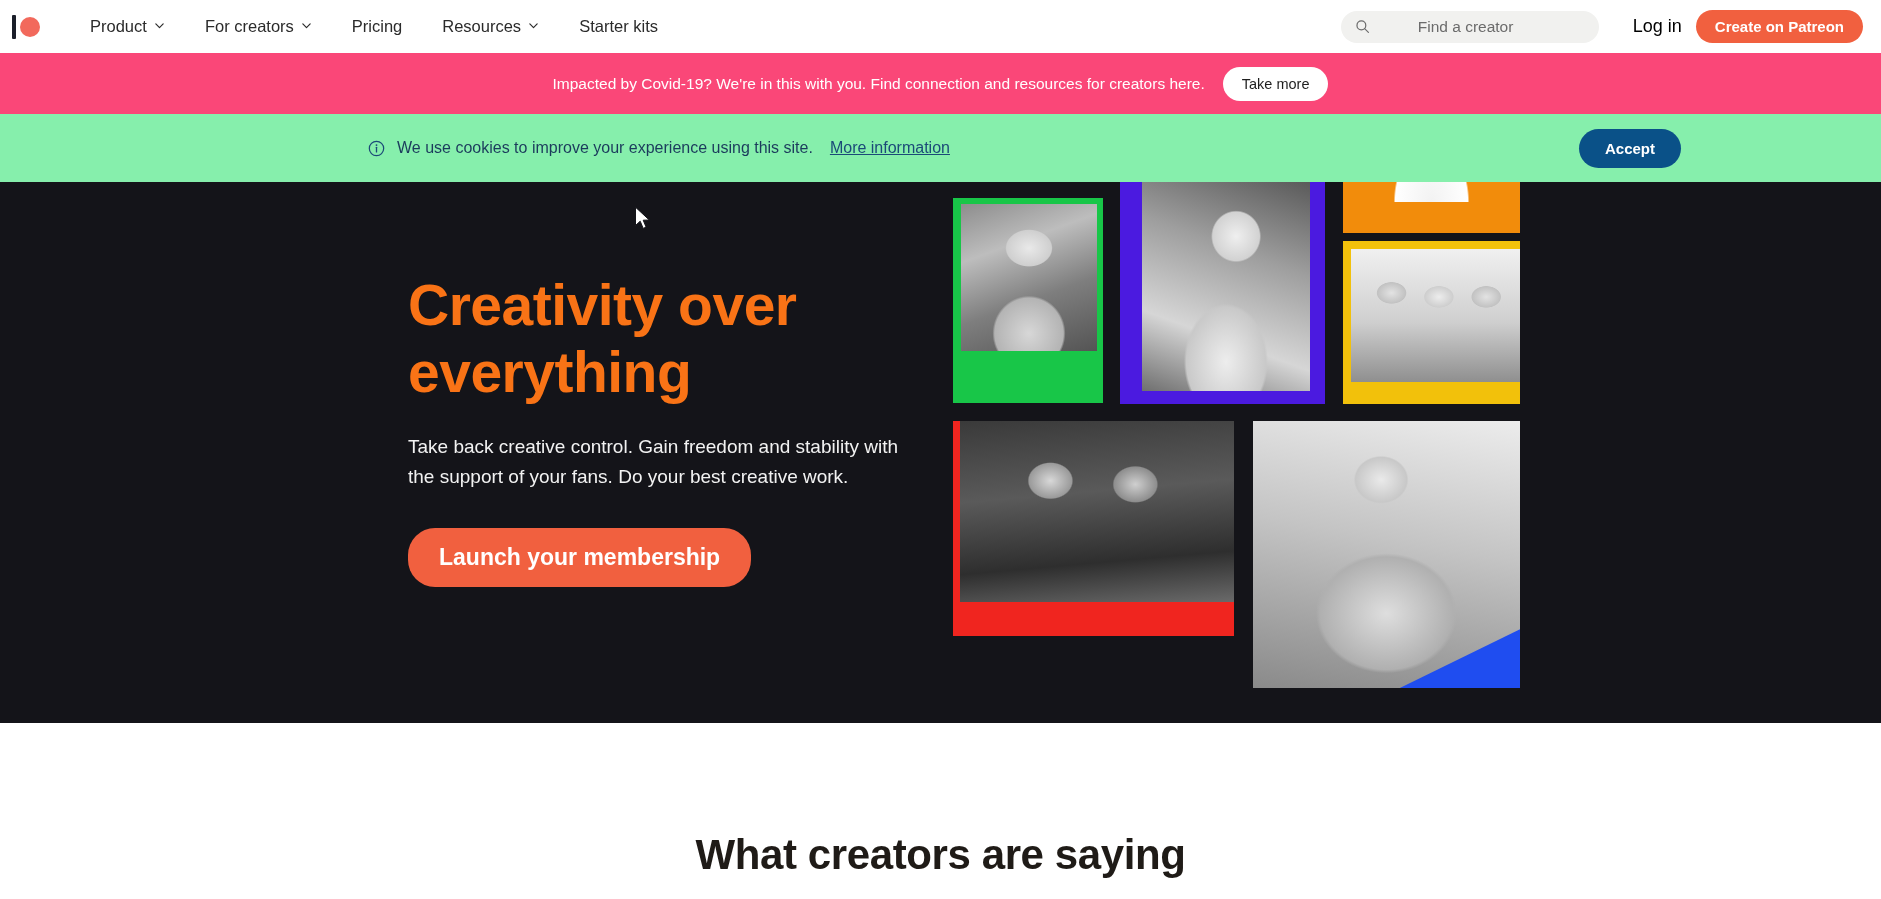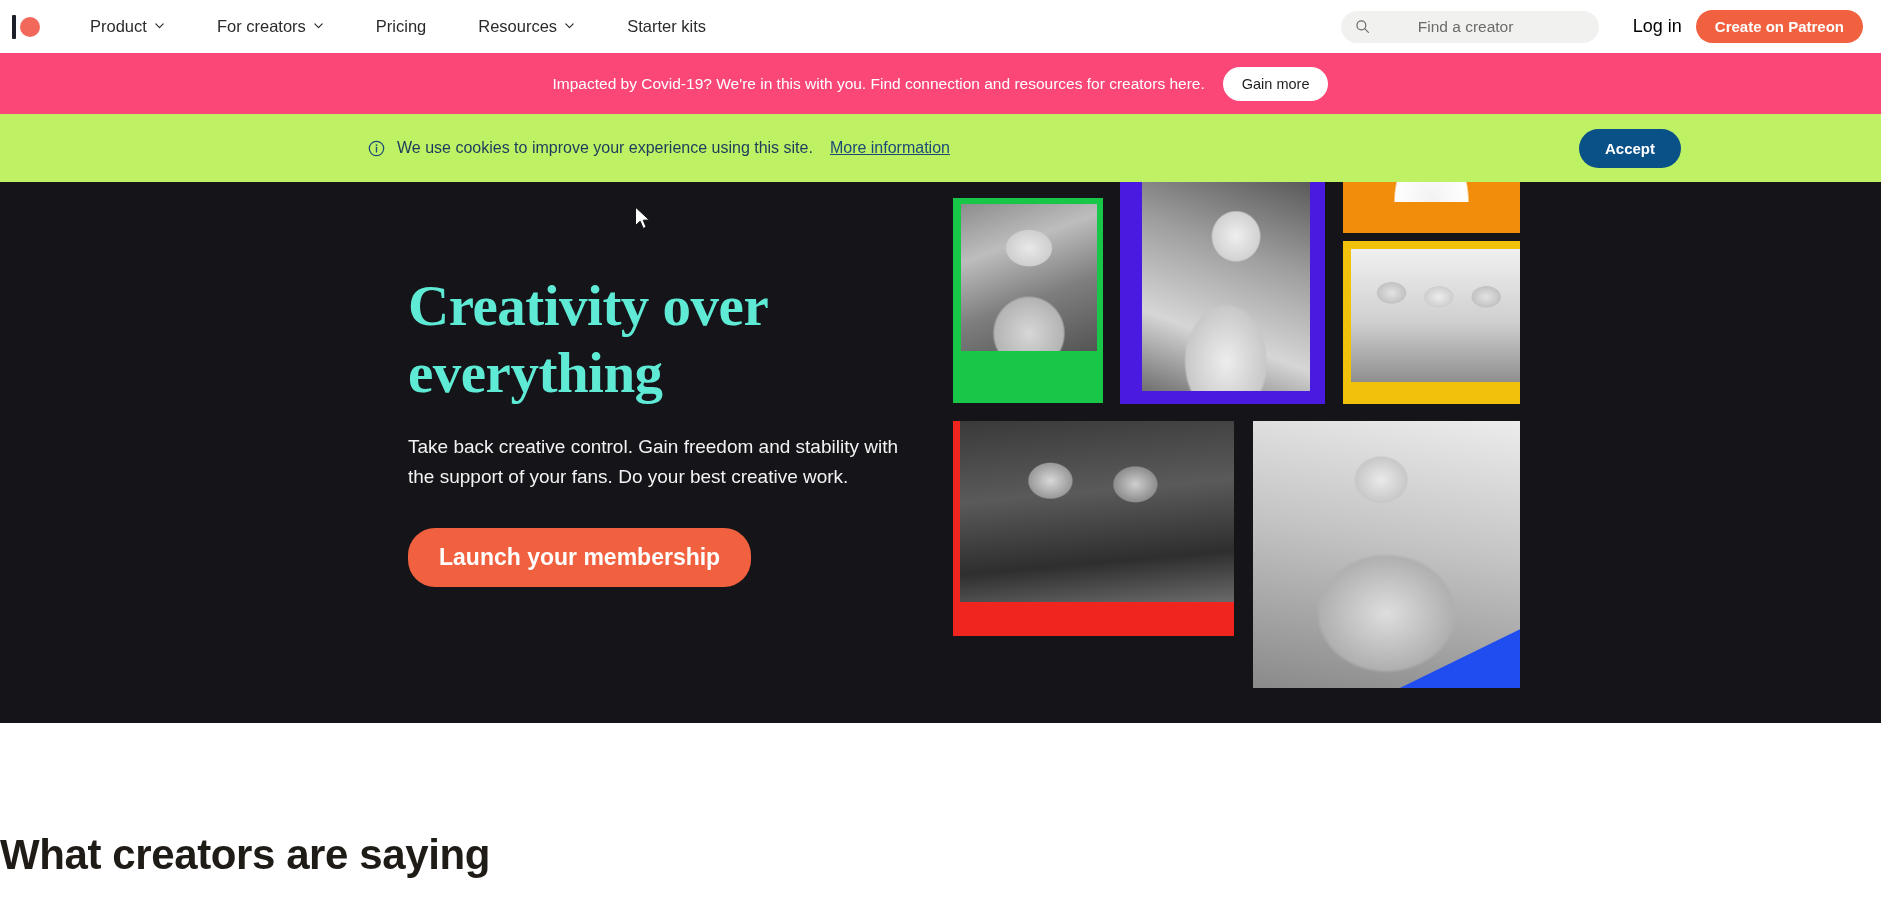--- a/index.html
+++ b/index.html
@@ -19,21 +19,21 @@
     display: flex; align-items: center;
   }
   .logo {
     display: flex; align-items: center;
     margin-left: 12px; margin-right: 30px;
     height: 28px;
   }
   .logo-bar { width: 4px; height: 24px; background: #1b1f2a; border-radius: 1px; }
   .logo-dot { width: 20px; height: 20px; border-radius: 50%; background: #f2695c; margin-left: 4px; }
 
-  .navlinks { display: flex; align-items: center; gap: 12px; }
+  .navlinks { display: flex; align-items: center; gap: 0px; }
   .navitem {
     display: flex; align-items: center; gap: 7px;
     font-size: 16.5px; color: #2b2b2b; font-weight: 400;
     padding: 6px 20px; cursor: pointer; white-space: nowrap;
   }
   .caret { display:inline-block; width: 11px; height: 11px; position: relative; top:-1px;}
   .caret svg { display:block; }
 
   .nav-right {
     margin-left: auto; display: flex; align-items: center; gap: 0px;
@@ -75,21 +75,21 @@
     background: #ffffff; color: #1f1f1f;
     font-size: 14.5px; border: none; border-radius: 20px;
     padding: 9px 19px; cursor: pointer; white-space: nowrap;
     font-family: "Liberation Sans", sans-serif;
   }
 
   
   .cookie-bar {
     position: absolute; top: 114px; left: 0;
     width: 1881px; height: 68px;
-    background: #bef264;
+    background: #86efac;
     display: flex; align-items: center;
   }
   .cookie-left { display: flex; align-items: center; gap: 12px; margin-left: 368px; }
   .info-icon { width: 17px; height: 17px; flex: 0 0 auto; }
   .cookie-text { font-size: 16px; color: #1b3b5c; }
   .cookie-link {
     font-size: 16px; color: #1b4a78; text-decoration: underline;
     cursor: pointer; margin-left: 5px;
   }
   .btn-accept {
@@ -103,22 +103,22 @@
 
   
   .hero {
     position: absolute; top: 182px; left: 0;
     width: 1881px; height: 541px;
     background: #141419;
     overflow: hidden;
   }
   .hero-copy { position: absolute; left: 408px; top: 90px; width: 520px; }
   .hero-title {
-    color: #5eead4; font-size: 57px; font-weight: bold;
-    line-height: 1.18; letter-spacing: -0.5px; font-family: Liberation Serif, serif;
+    color: #f97316; font-size: 57px; font-weight: bold;
+    line-height: 1.18; letter-spacing: -0.5px;
   }
   .hero-sub {
     color: #f2f2f2; font-size: 19px; line-height: 1.58;
     margin-top: 25px; width: 500px;
   }
   .btn-launch {
     margin-top: 36px;
     background: #f1603f; color: #ffffff;
     font-size: 23px; font-weight: bold;
     border: none; border-radius: 27px;
@@ -166,21 +166,21 @@
       linear-gradient(190deg,#ececec 0%,#c4c4c4 45%,#8a8a8a 100%);
   }
 
   
   .lower {
     position: absolute; top: 723px; left: 0;
     width: 1881px; height: 176px; background: #ffffff;
   }
   .section-title {
     position: absolute; top: 108px; left: 0; width: 1881px;
-    text-align: left; font-size: 42px; font-weight: bold;
+    text-align: center; font-size: 42px; font-weight: bold;
     color: #1f1b17; letter-spacing: -0.4px;
   }
 
   
   .cursor { position: absolute; left: 634px; top: 206px; width: 18px; height: 26px; pointer-events: none; }
 </style>
 </head>
 <body>
 
 <div class="page">
@@ -244,21 +244,21 @@
       </div>
 
       <div class="login">Log in</div>
 
       <button class="btn-create">Create on Patreon</button>
     </div>
   </div>
 
   <div class="covid-banner">
     <span class="covid-text">Impacted by Covid-19? We're in this with you. Find connection and resources for creators here.</span>
-    <button class="btn-learn">Gain more</button>
+    <button class="btn-learn">Take more</button>
   </div>
 
   <div class="cookie-bar">
     <div class="cookie-left">
       <span class="info-icon">
         <svg viewBox="0 0 18 18" width="17" height="17">
           <circle cx="9" cy="9" r="7.6" fill="none" stroke="#1b4a78" stroke-width="1.3"></circle>
           <circle cx="9" cy="5.4" r="1" fill="#1b4a78"></circle>
           <line x1="9" y1="7.8" x2="9" y2="12.6" stroke="#1b4a78" stroke-width="1.4" stroke-linecap="round"></line>
         </svg>

